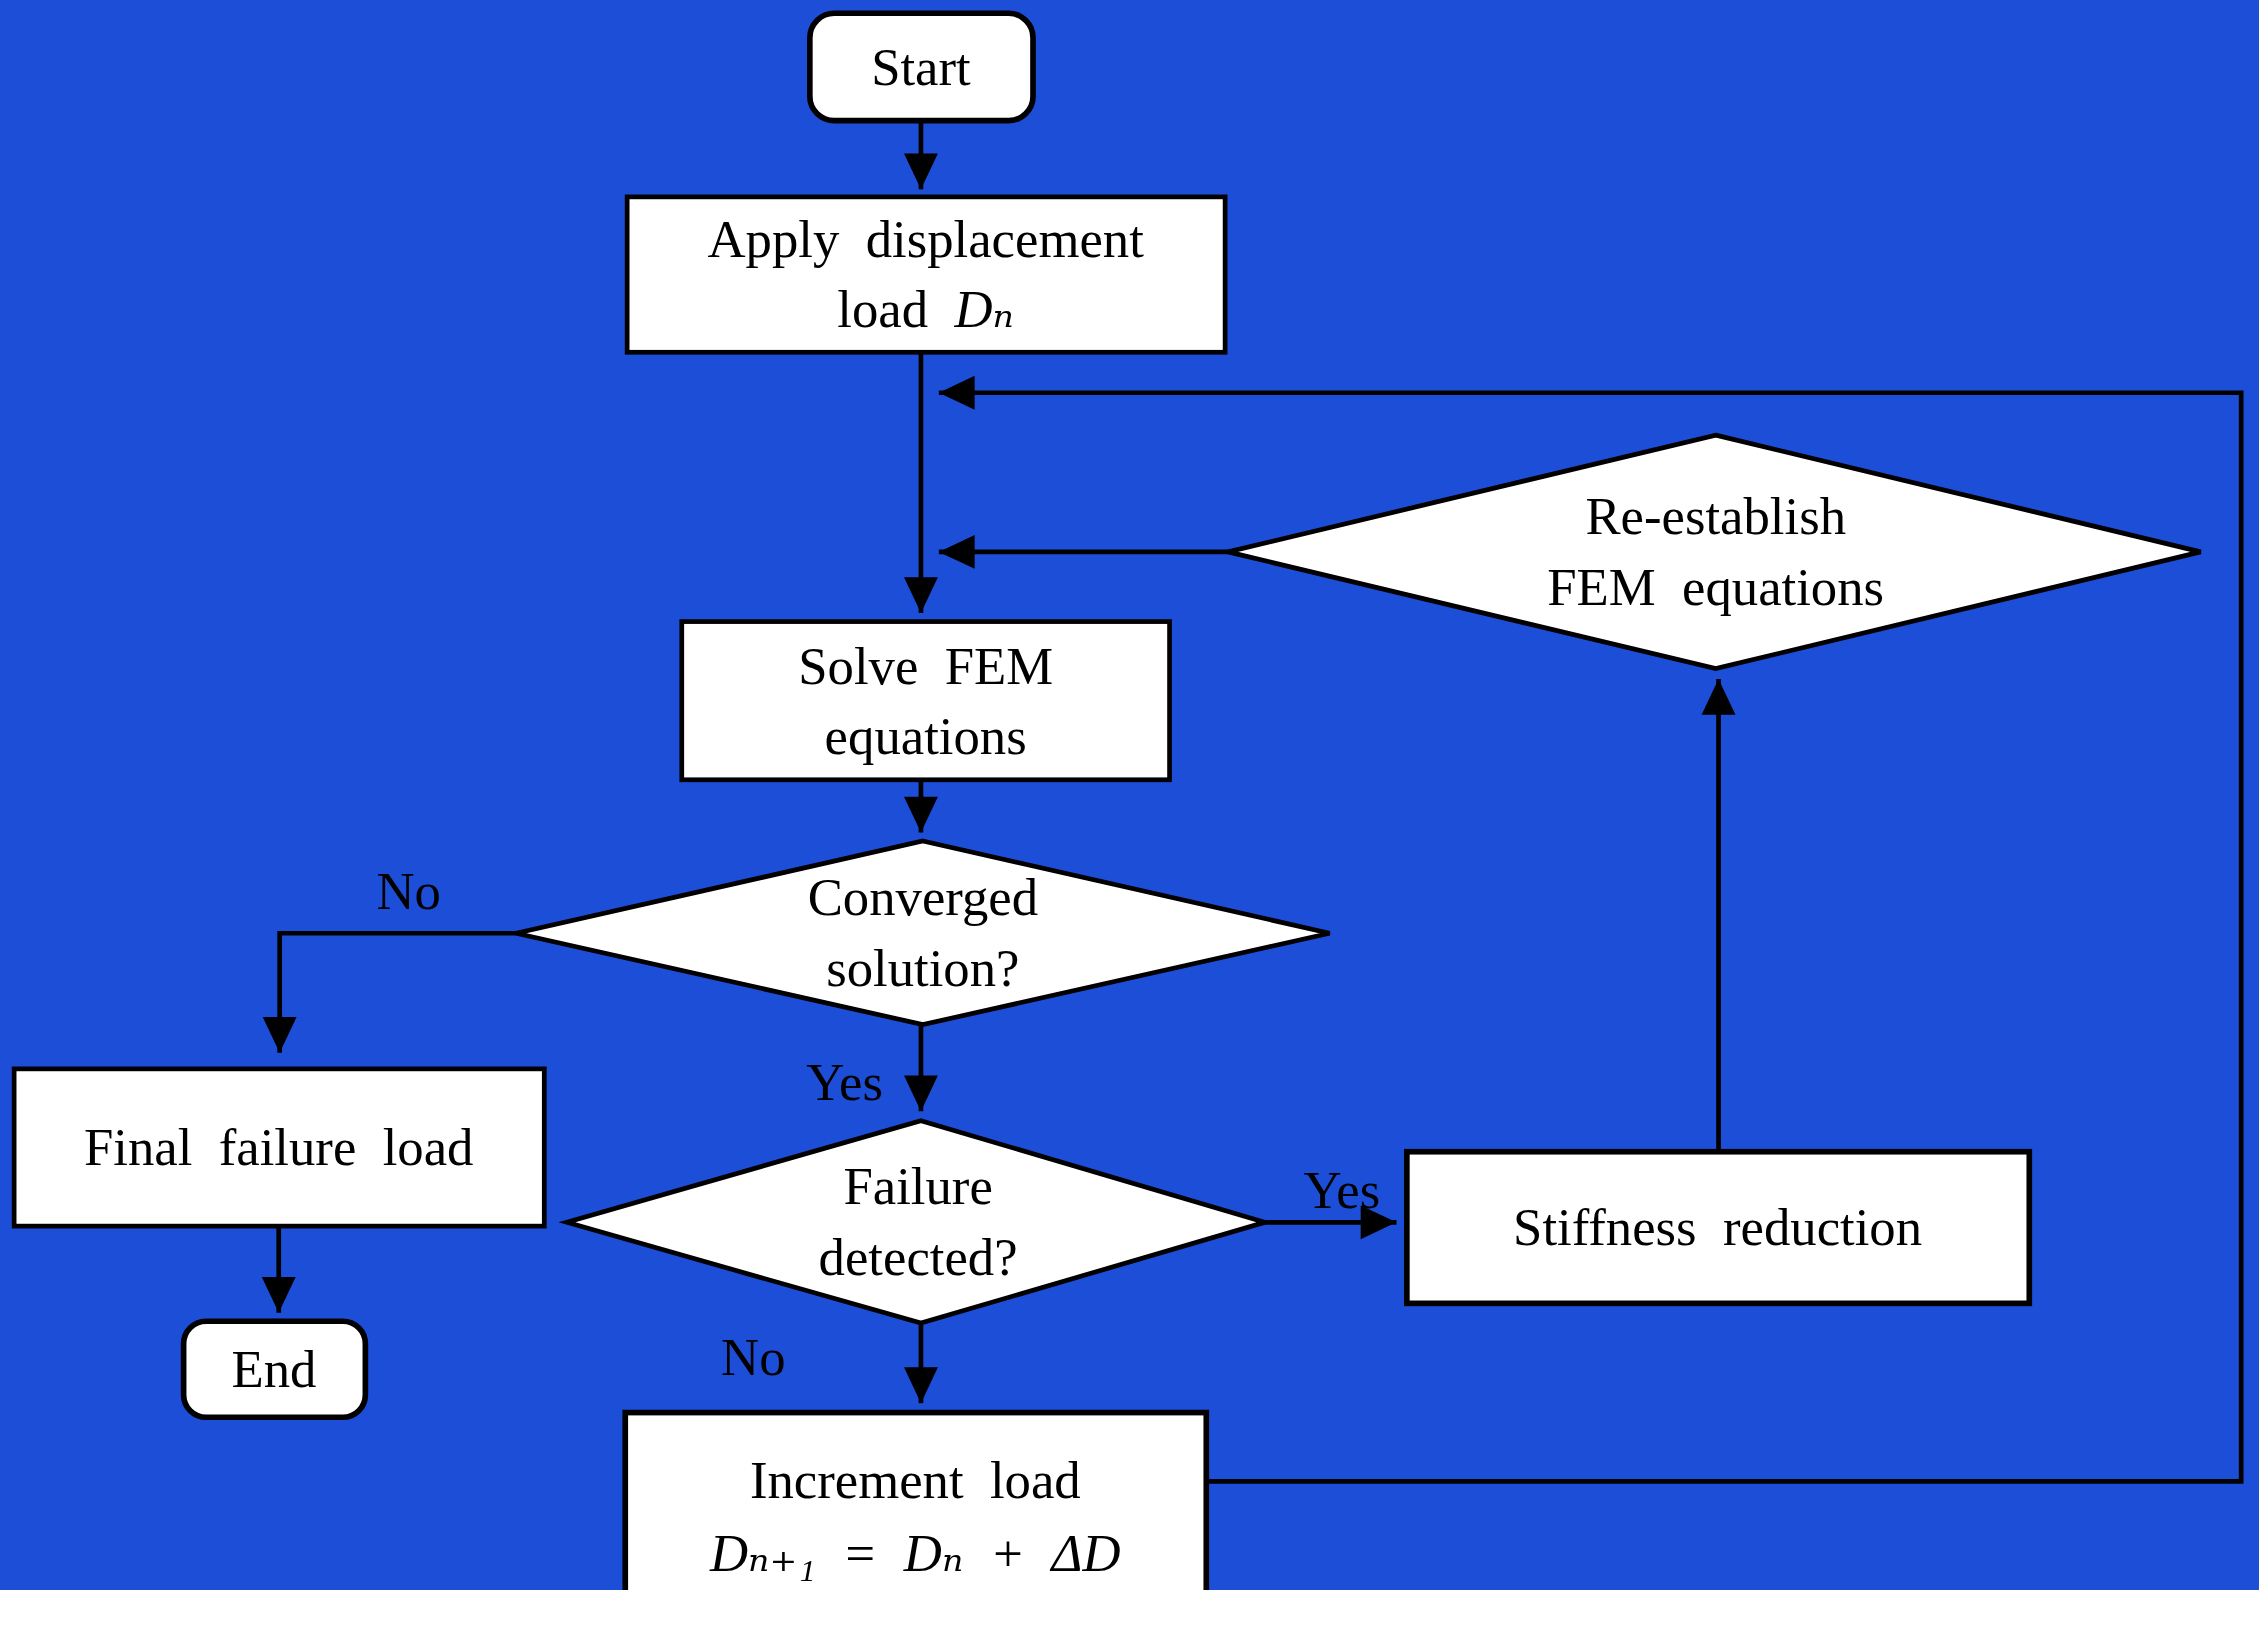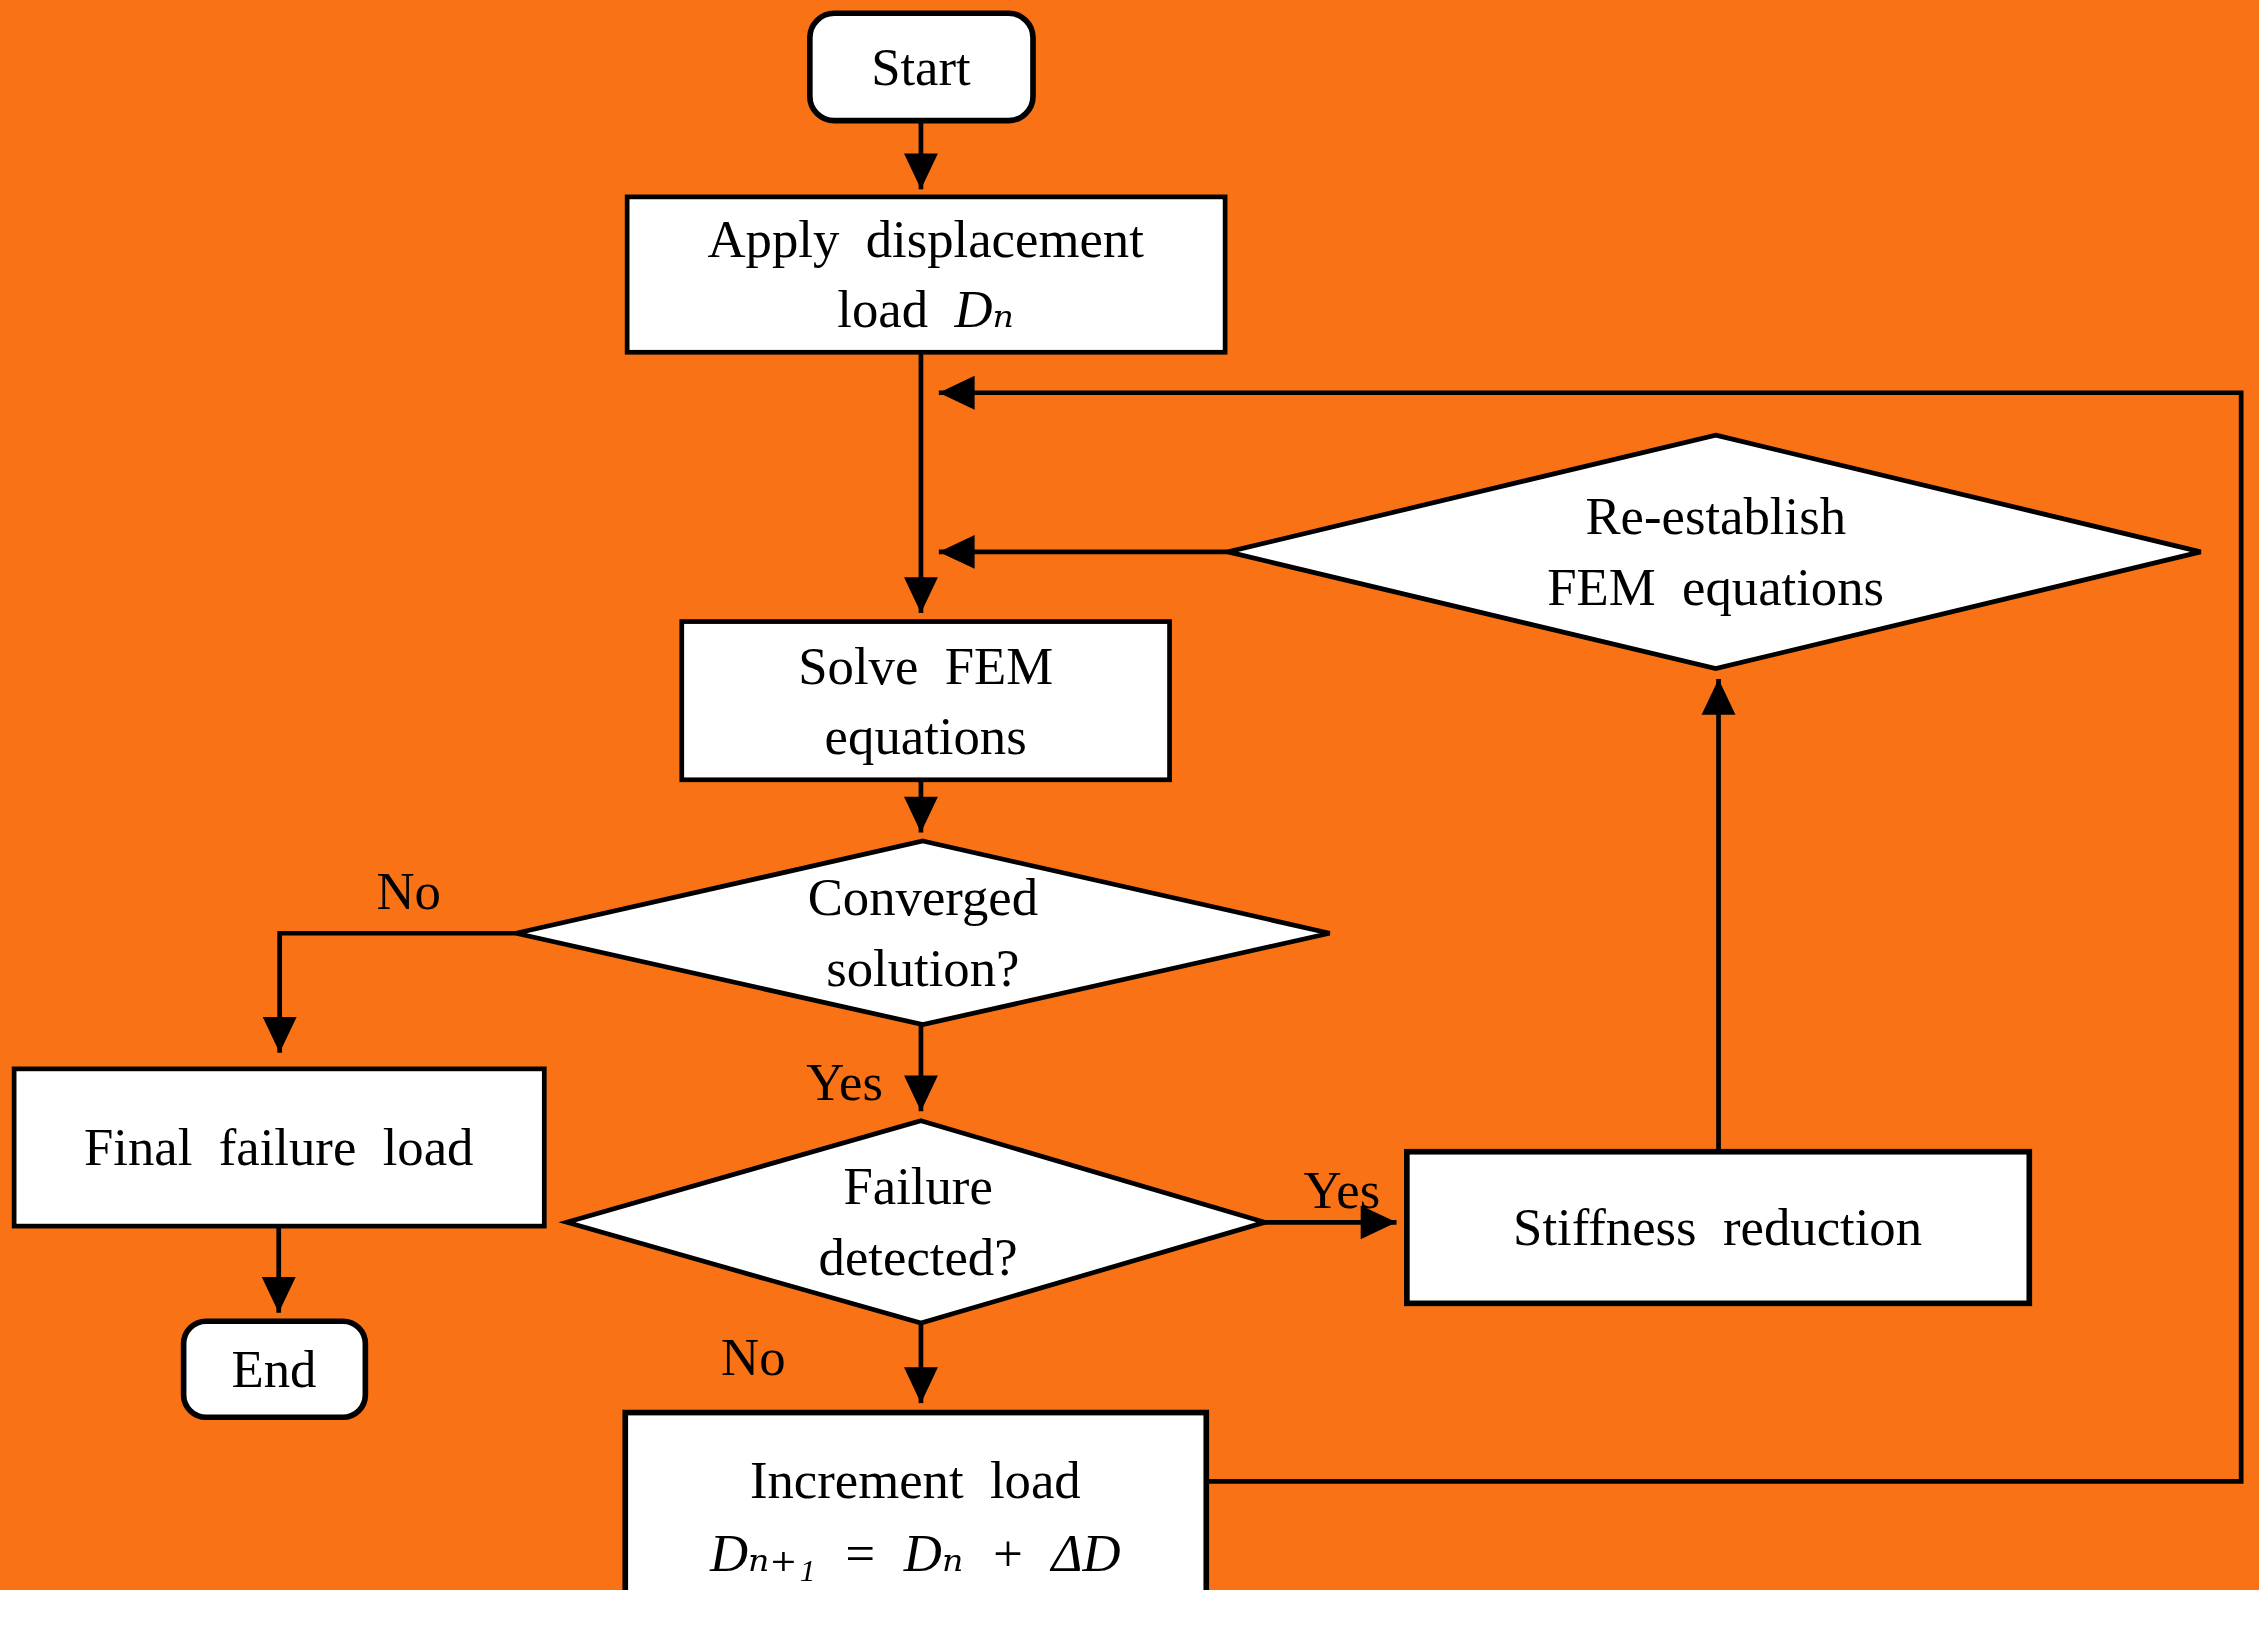--- a/index.html
+++ b/index.html
@@ -1,16 +1,16 @@
 <!DOCTYPE html>
 <html style="font-size:15px"><head>
 <meta charset="utf-8">
 <style>
   html,body{margin:0;padding:0;background:#ffffff;}
-  .figure-wrap{width:2260px;height:1590px;background:#f97316;position:relative;}
+  .figure-wrap{width:2260px;height:1590px;background:#1d4ed8;position:relative;}
   svg{display:block;}
   .shape{fill:#ffffff;stroke:#000000;stroke-width:5px;}
   .shape-thick{fill:#ffffff;stroke:#000000;stroke-width:6px;}
   .edge{fill:none;stroke:#000000;stroke-width:5px;}
   .txt{
     font-family:"Liberation Serif","DejaVu Serif",serif;
     font-size:56px;fill:#000000;word-spacing:14px;
   }
   .it{font-style:italic;}
   .mid{text-anchor:middle;}

